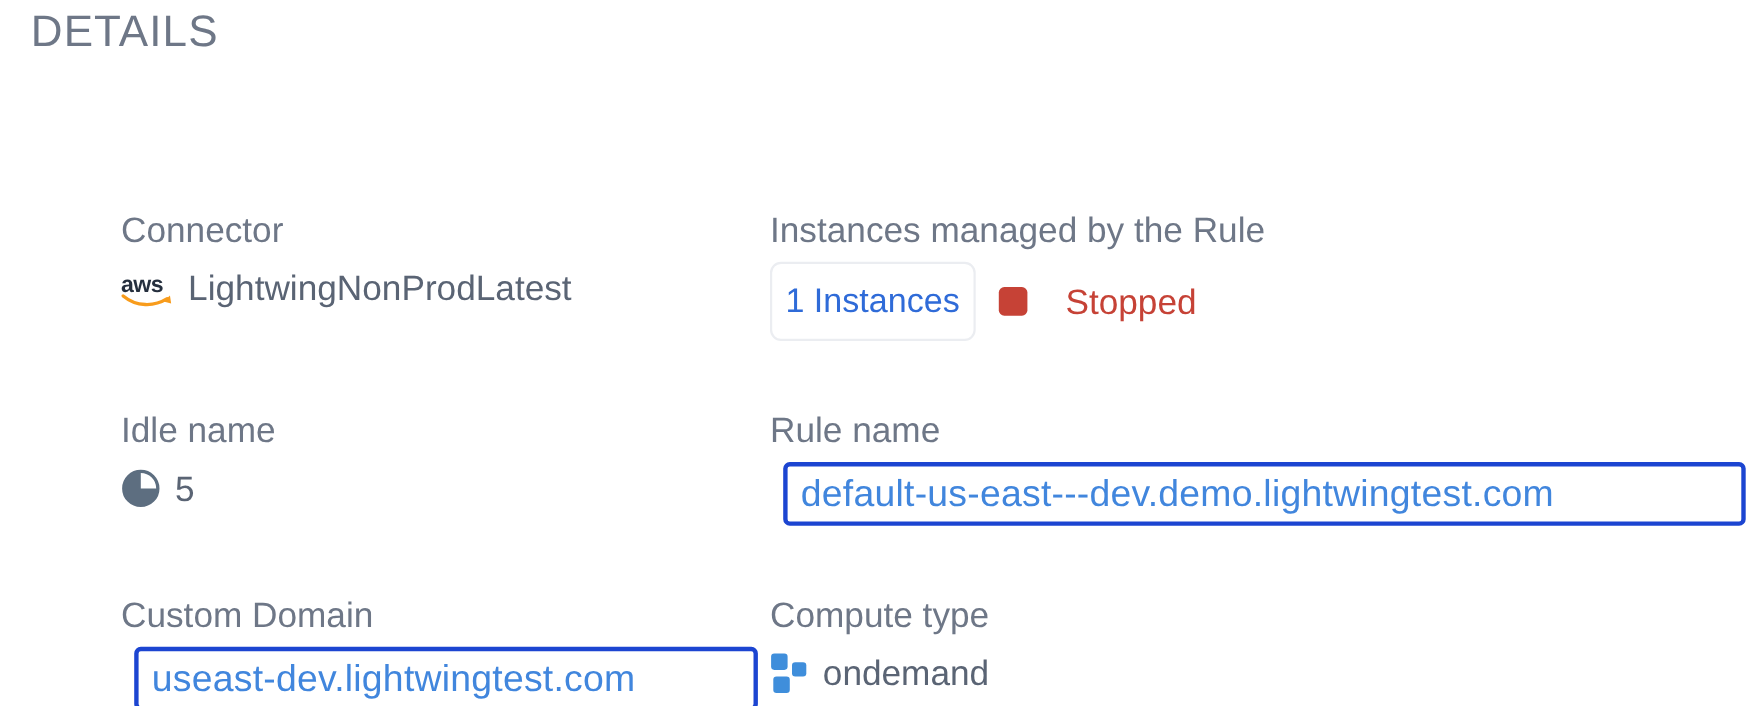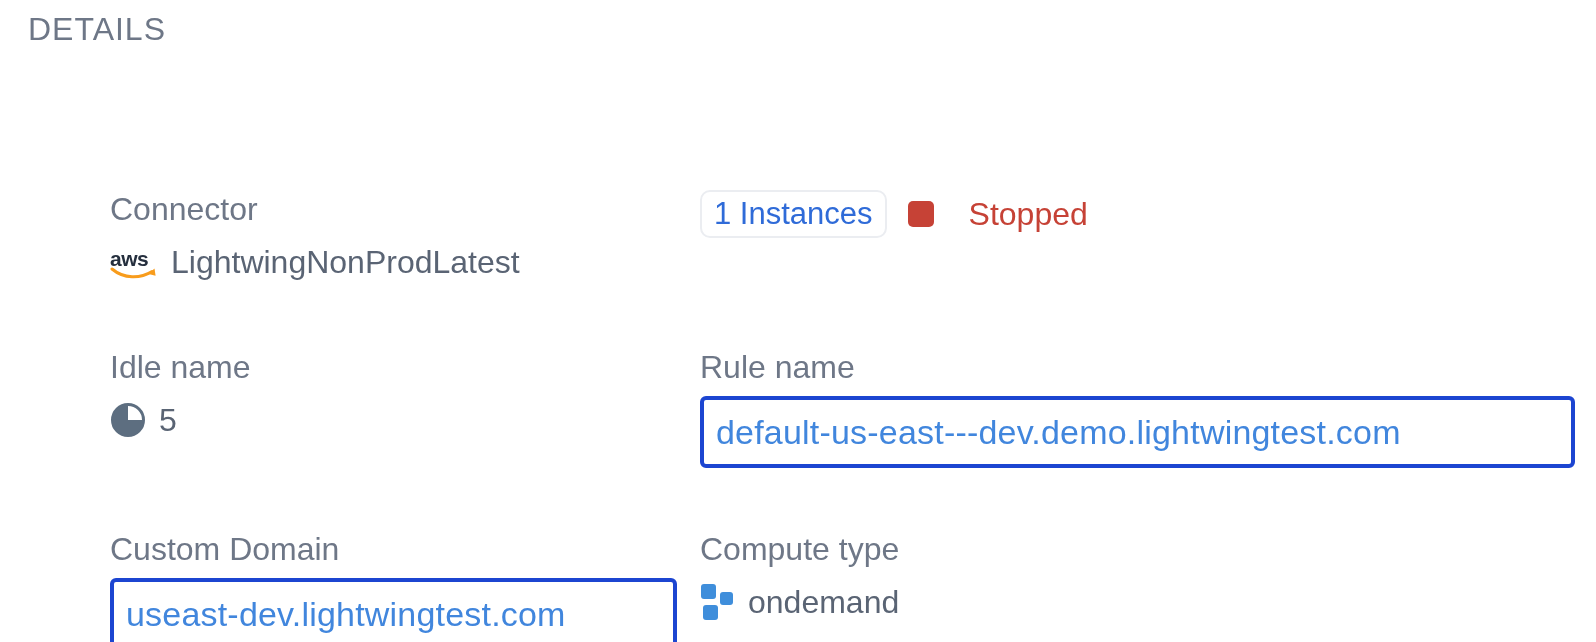--- a/index.html
+++ b/index.html
@@ -6,21 +6,21 @@
   html, body { margin: 0; padding: 0; }
   body {
     width: 1596px;
     height: 642px;
     background: #ffffff;
     font-family: "Liberation Sans", sans-serif;
     overflow: hidden;
   }
   .section-title {
     padding: 10px 0 0 28px;
-    font-size: 32px;
+    font-size: 40px;
     line-height: 38px;
     font-weight: 500;
     letter-spacing: 1px;
     color: var(--label-gray, #6e7787);
   }
   .grid {
     margin: 142px 0 0 110px;
     display: grid;
     grid-template-columns: 590px auto;
     row-gap: 62px;
@@ -53,21 +53,21 @@
     letter-spacing: -0.5px;
     color: var(--aws-navy, #252f3e);
   }
   .aws-smile { margin-top: -3px; }
   
   .count-chip {
     display: inline-block;
     border: 2px solid #ebedf1;
     border-radius: 10px;
     background: #ffffff;
-    padding: 4px 12px;
+    padding: 16px 12px;
     font-size: 31px;
     color: var(--link-blue, #2f6bd8);
     cursor: pointer;
   }
   .status-square {
     width: 26px;
     height: 26px;
     border-radius: 5px;
     background: var(--status-red, #c64236);
     margin-left: 8px;
@@ -75,31 +75,32 @@
     flex: 0 0 auto;
   }
   .status-text {
     font-size: 32px;
     color: var(--status-red, #c64236);
   }
   
   .domain-box {
     display: flex;
     align-items: center;
-    height: 72px;
+    height: 58px;
     border: 4px solid var(--domain-border-blue, #1c45d1);
     border-radius: 6px;
     background: #ffffff;
     padding: 0 12px;
     font-size: 34px;
     letter-spacing: 0.2px;
     color: var(--domain-text-blue, #4186dd);
     white-space: nowrap;
     overflow: hidden;
     cursor: pointer;
+    margin-left: 12px;
   }
   .domain-box.host { width: 875px; }
   .domain-box.custom { width: 567px; }
   .icon { flex: 0 0 auto; display: inline-flex; }
 </style>
 </head>
 <body>
 
 <div class="section-title">DETAILS</div>
 
@@ -113,20 +114,21 @@
         <svg class="aws-smile" width="48" height="14" viewBox="0 0 48 14">
           <path d="M2 3 C 14 13, 30 13, 42 5.5" fill="none" stroke="#f89c1c" stroke-width="3" stroke-linecap="round"></path>
           <path d="M44.5 2.6 L45.6 9.8 L38.6 8.0 Z" fill="#f89c1c"></path>
         </svg>
       </span>
       <span>LightwingNonProdLatest</span>
     </div>
   </div>
 
   <div class="field">
+    <div class="label">Instances managed by the Rule</div>
     <div class="value-row">
       <span class="count-chip">1 Instances</span>
       <span class="status-square"></span>
       <span class="status-text">Stopped</span>
     </div>
   </div>
 
   <div class="field">
     <div class="label">Idle name</div>
     <div class="value-row">

